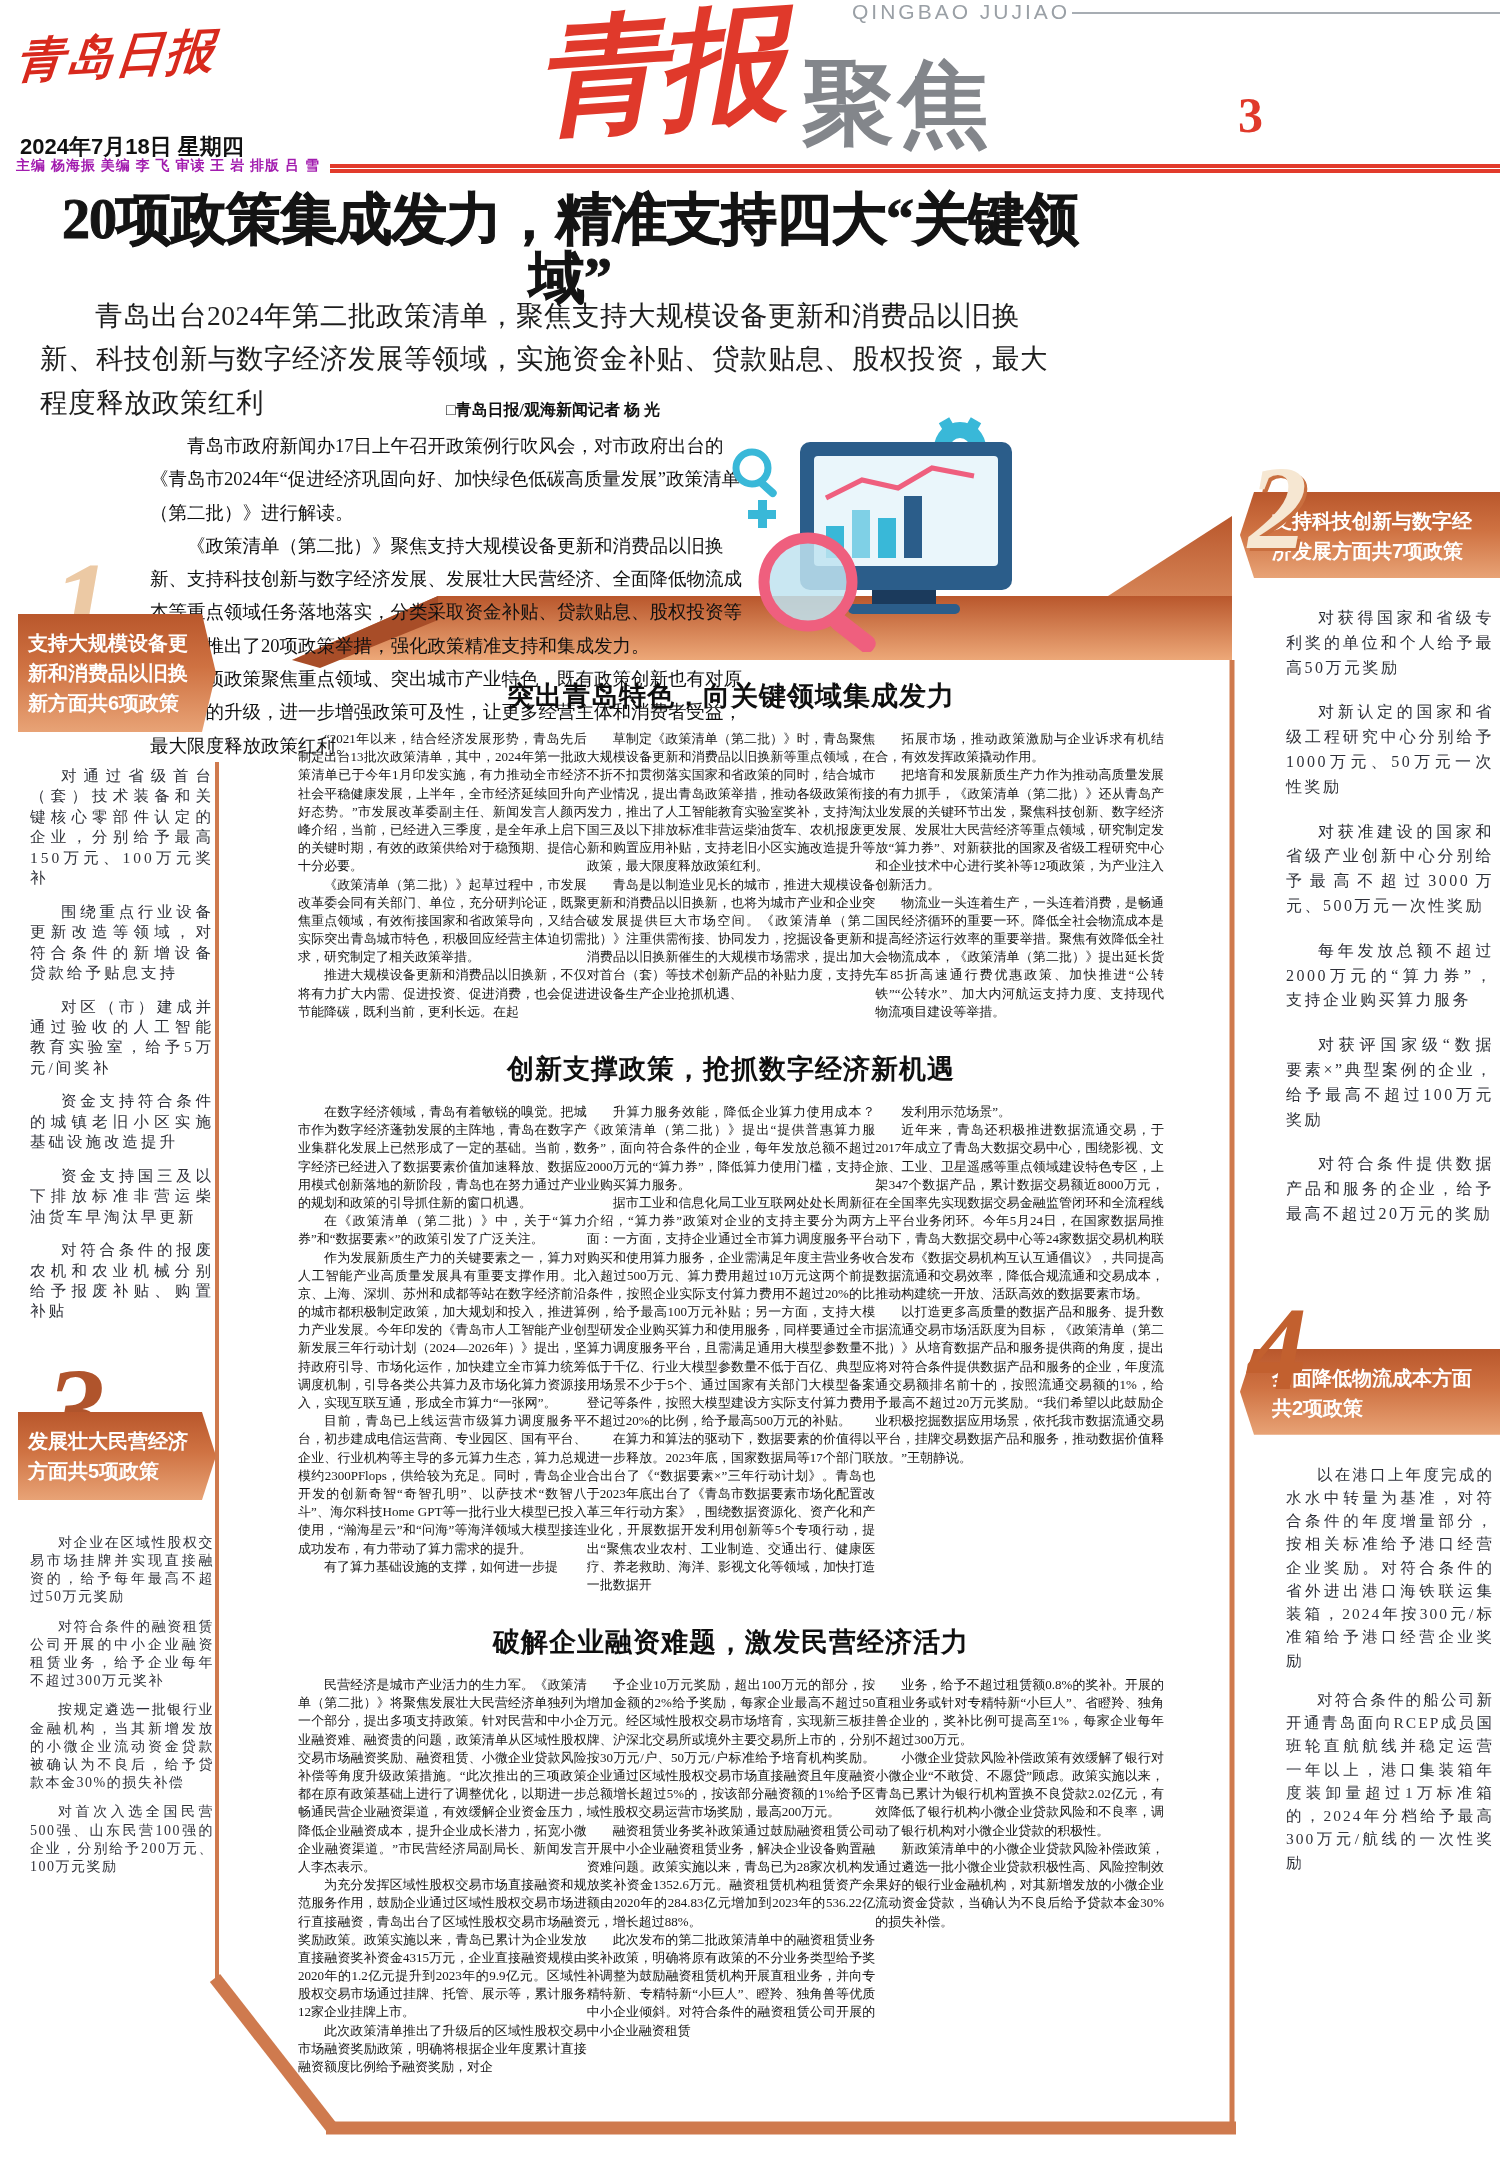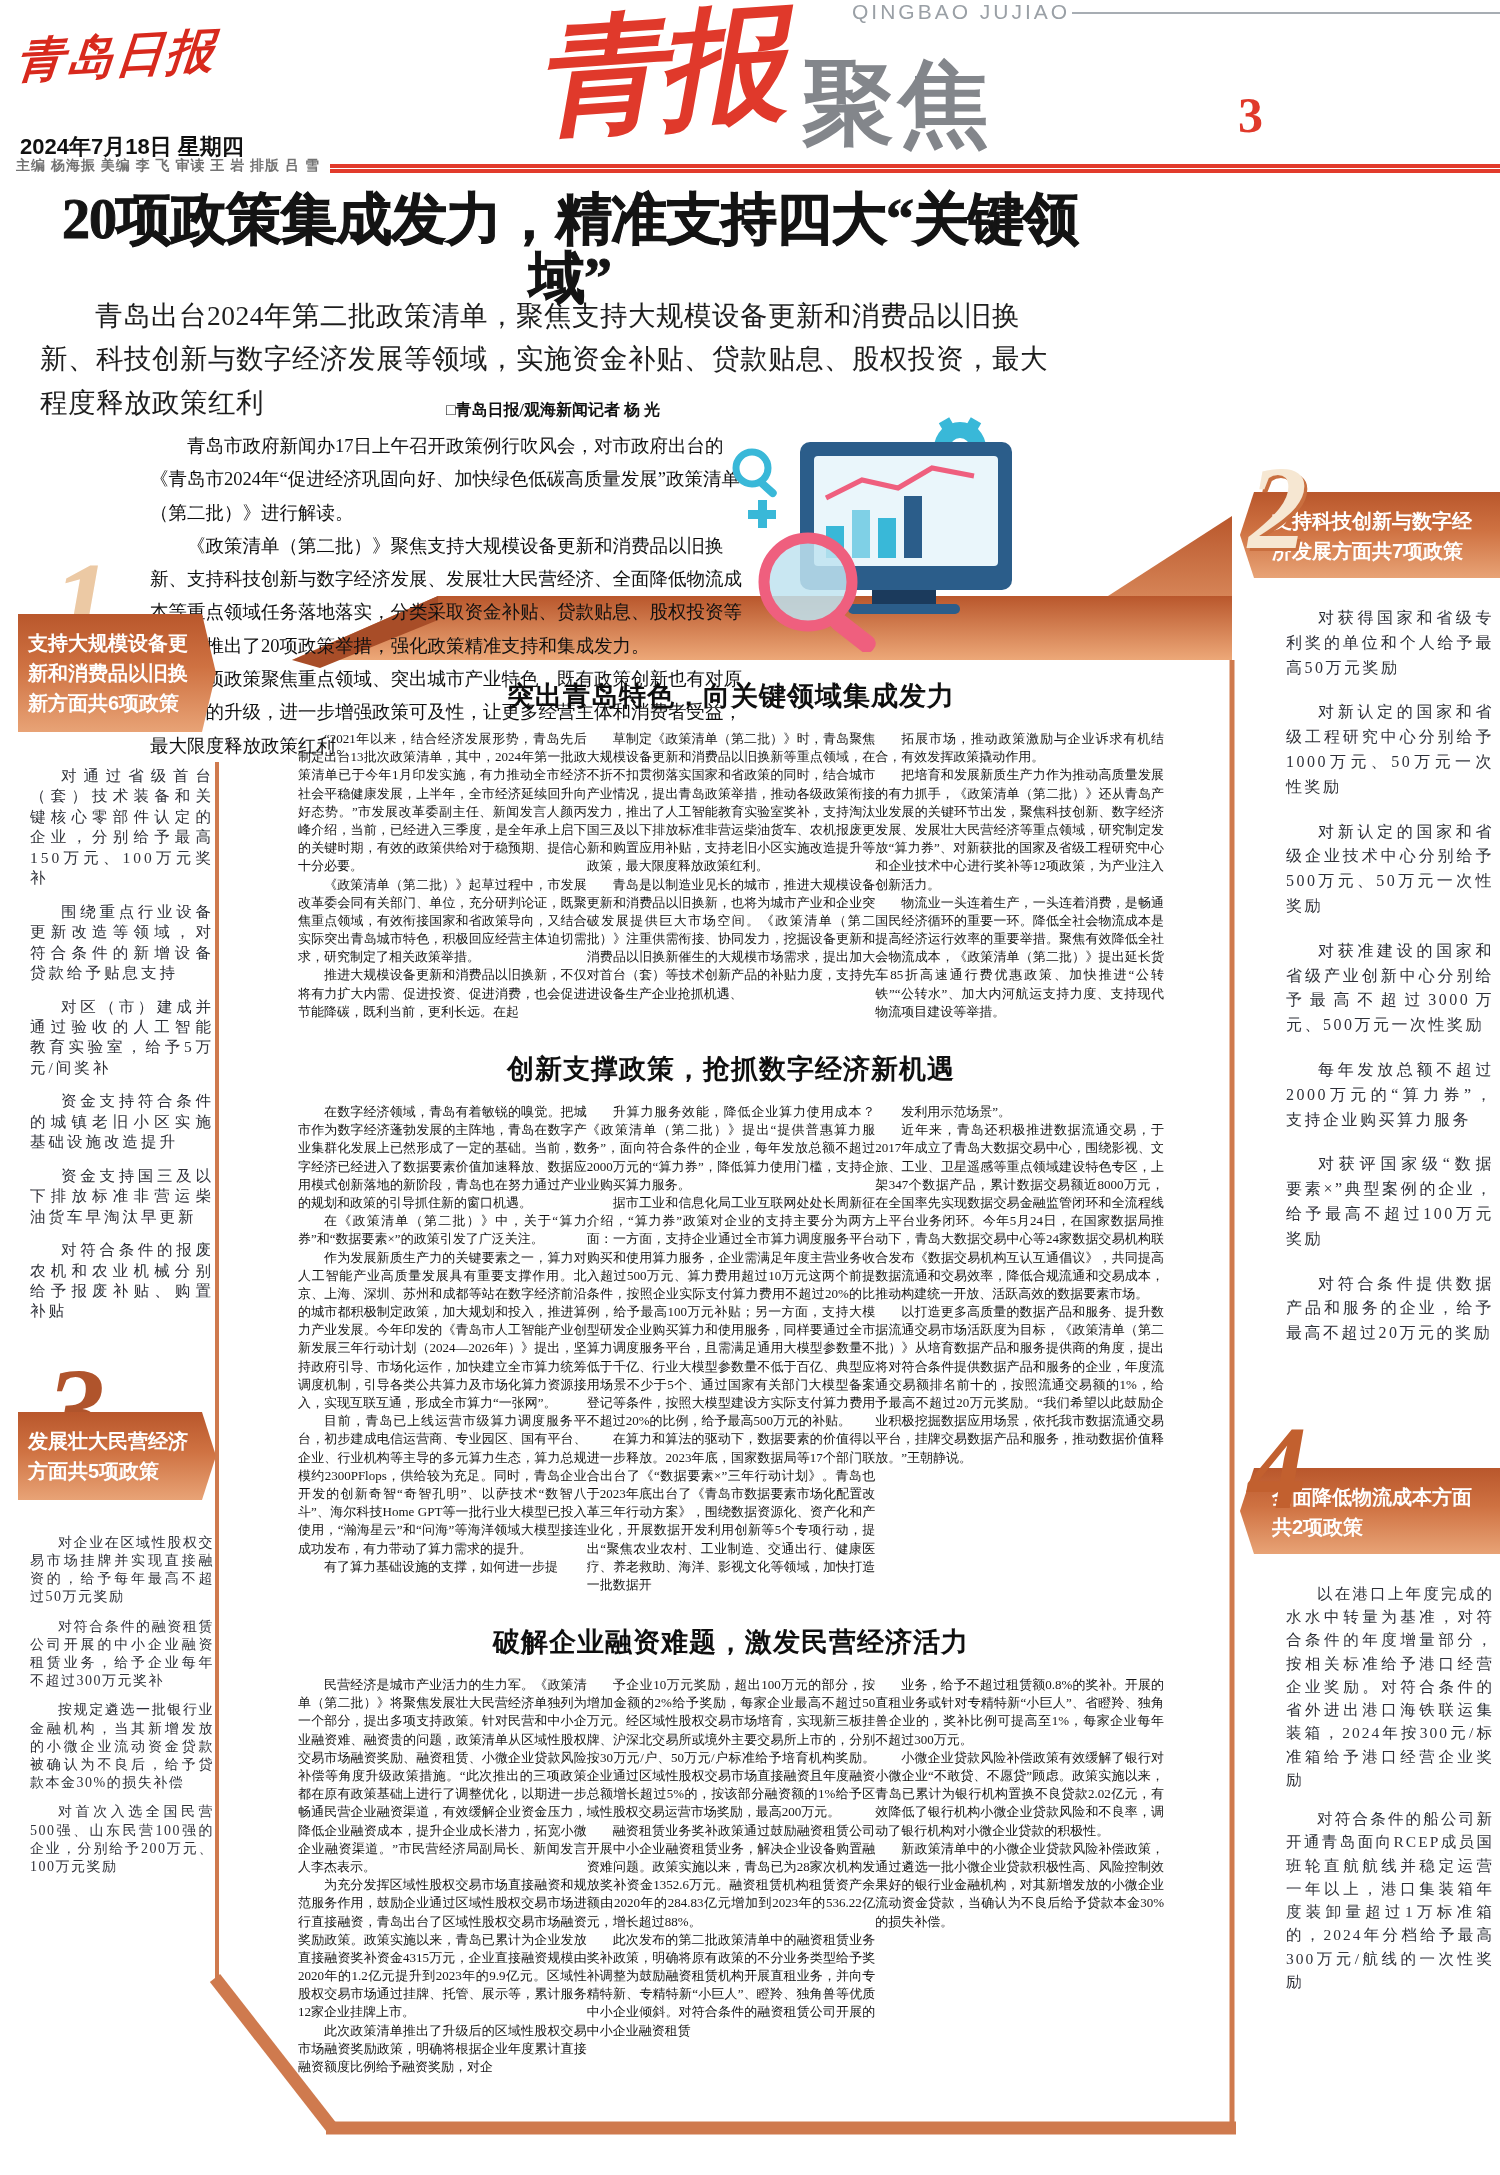--- a/index.html
+++ b/index.html
@@ -8,21 +8,21 @@
     position:relative; width:1500px; height:2175px; margin:0 auto;
     background:#ffffff; overflow:hidden;
     font-family:"Liberation Serif","DejaVu Serif",serif; color:#1a1a1a;
   }
   
   .logo{ position:absolute; left:16px; top:24px; font-size:48px; font-weight:900; font-style:italic;
          color:#d8291d; transform:rotate(-3deg) skewX(-8deg); letter-spacing:2px; }
   .dateline{ position:absolute; left:20px; top:132px; font-size:22px; font-weight:bold;
              font-family:"Liberation Sans","DejaVu Sans",sans-serif; color:#111; }
   .staffline{ position:absolute; left:16px; top:157px; font-size:14px; font-weight:bold;
-              font-family:"Liberation Sans","DejaVu Sans",sans-serif; color:#737373; letter-spacing:1px; }
+              font-family:"Liberation Sans","DejaVu Sans",sans-serif; color:#a21caf; letter-spacing:1px; }
   .pinyin{ position:absolute; left:852px; top:0px; font-size:21px; letter-spacing:3px; color:#9aa0a6;
            font-family:"Liberation Sans","DejaVu Sans",sans-serif; }
   .pinyin-rule{ position:absolute; left:1072px; top:12px; width:428px; height:2px; background:#a7adb3; }
   .title-script{ position:absolute; left:535px; top:8px; font-size:128px; line-height:1; color:#e0392b;
                  font-style:italic; font-weight:900; transform:rotate(-4deg); letter-spacing:-6px; z-index:3;}
   .title-rest{ position:absolute; left:802px; top:58px; font-size:92px; line-height:1; color:#83868b;
                font-weight:900; letter-spacing:4px; z-index:2;}
   .page-num{ position:absolute; left:1238px; top:86px; font-size:50px; font-weight:bold; color:#e0392b; z-index:3;}
   .red-rule{ position:absolute; left:330px; top:164px; width:1170px; height:9px; z-index:1;
              background:linear-gradient(#e23b2c 0 42%, #ffffff 42% 58%, #e23b2c 58% 100%); }
@@ -176,21 +176,20 @@
 
   <aside class="rail rail-right">
     <div class="big-num num-2">2</div>
     <div class="banner banner-right">
       <span>支持科技创新与数字经济发展方面共7项政策</span>
     </div>
     <div class="items">
 
     <p>对获得国家和省级专利奖的单位和个人给予最高50万元奖励</p>
         <p>对新认定的国家和省级工程研究中心分别给予1000万元、50万元一次性奖励</p>
-        <p>对新认定的国家和省级企业技术中心分别给予500万元、50万元一次性奖励</p>
         <p>对获准建设的国家和省级产业创新中心分别给予最高不超过3000万元、500万元一次性奖励</p>
         <p>每年发放总额不超过2000万元的“算力券”，支持企业购买算力服务</p>
         <p>对获评国家级“数据要素×”典型案例的企业，给予最高不超过100万元奖励</p>
         <p>对符合条件提供数据产品和服务的企业，给予最高不超过20万元的奖励</p>
       </div>
     <div class="big-num num-4">4</div>
     <div class="banner banner-right">
       <span>全面降低物流成本方面共2项政策</span>
     </div>
     <div class="items compact">

